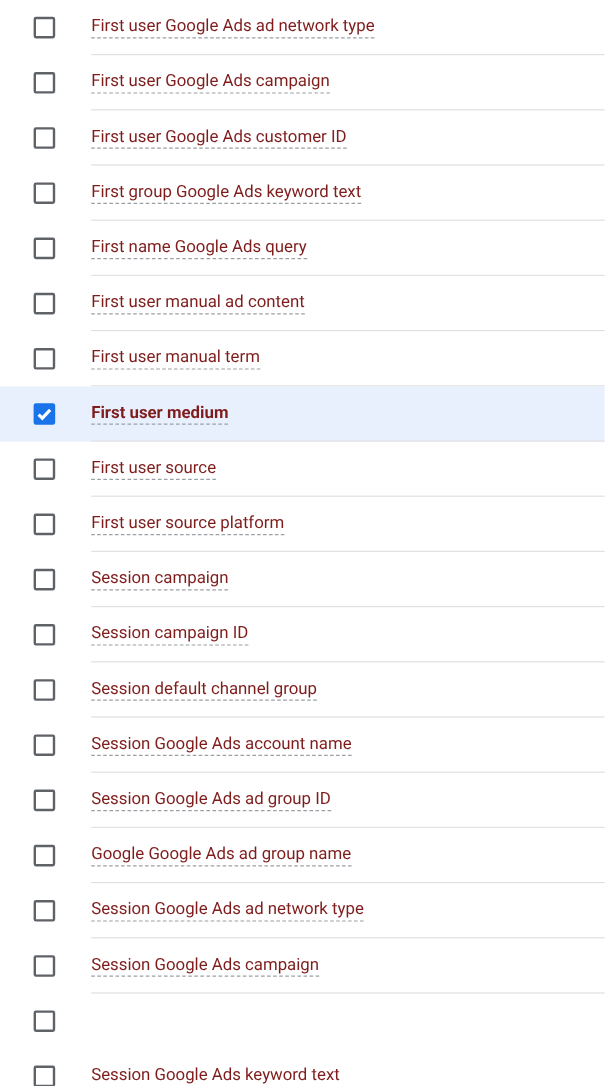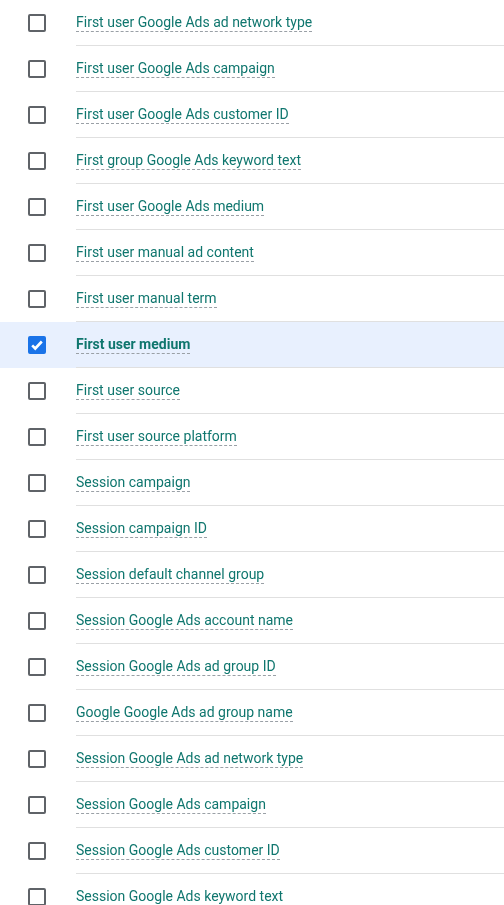--- a/index.html
+++ b/index.html
@@ -46,21 +46,21 @@
   .label-wrap {
     flex: 1;
     height: 100%;
     display: flex;
     align-items: center;
     border-bottom: 1px solid #e0e0e0;
     padding-right: 12px;
   }
   .label {
     font-size: 14px;
-    color: #0f766e;
+    color: #7f1d1d;
     border-bottom: 1px dashed #9aa0a6;
     padding-bottom: 1px;
     cursor: help;
   }
 </style>
 </head>
 <body>
 
 <div class="list">
     <div class="row">
@@ -83,21 +83,21 @@
     </div>
     <div class="row">
       <div class="checkbox"></div>
       <div class="label-wrap">
         <span class="label">First group Google Ads keyword text</span>
       </div>
     </div>
     <div class="row">
       <div class="checkbox"></div>
       <div class="label-wrap">
-        <span class="label">First user Google Ads medium</span>
+        <span class="label">First name Google Ads query</span>
       </div>
     </div>
     <div class="row">
       <div class="checkbox"></div>
       <div class="label-wrap">
         <span class="label">First user manual ad content</span>
       </div>
     </div>
     <div class="row">
       <div class="checkbox"></div>
@@ -170,23 +170,20 @@
       </div>
     </div>
     <div class="row">
       <div class="checkbox"></div>
       <div class="label-wrap">
         <span class="label">Session Google Ads campaign</span>
       </div>
     </div>
     <div class="row">
       <div class="checkbox"></div>
-      <div class="label-wrap">
-        <span class="label">Session Google Ads customer ID</span>
-      </div>
     </div>
     <div class="row">
       <div class="checkbox"></div>
       <div class="label-wrap">
         <span class="label">Session Google Ads keyword text</span>
       </div>
     </div>
   </div>
 
 </body></html>

